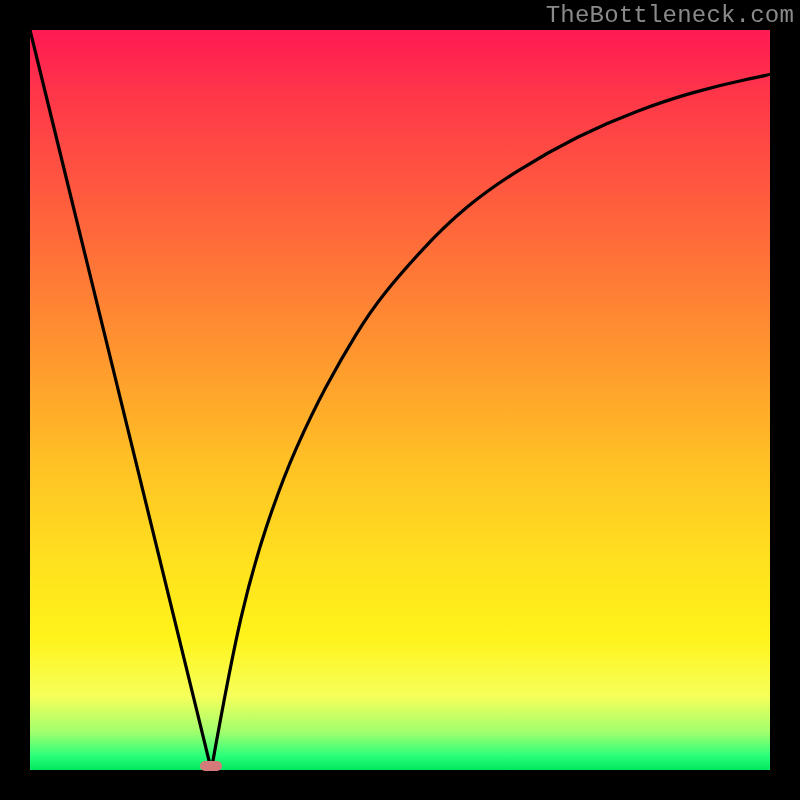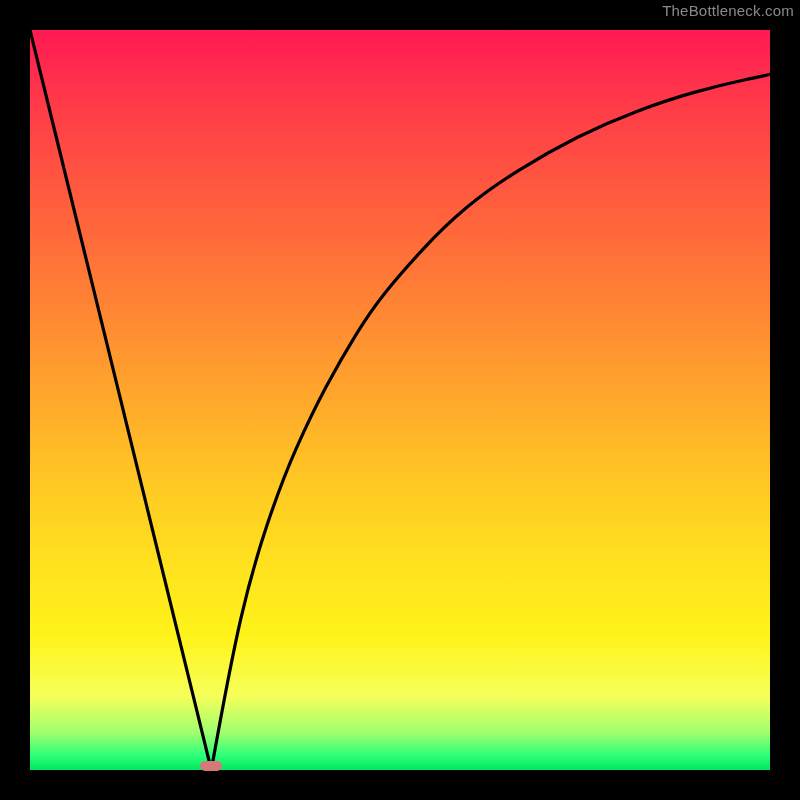--- a/index.html
+++ b/index.html
@@ -61,23 +61,24 @@
     border-radius: 5px;
     background: #d47a7a;
     transform: translate(-50%, -50%);
     pointer-events: none;
   }
   .watermark {
     position: absolute;
     top: 2px;
     right: 6px;
     color: #8a8a8a;
-    font-size: 15px;
+    font-size: 24px;
     letter-spacing: 0.2px;
     font-weight: 500;
+    font-family: Liberation Mono, monospace;
   }
 </style>
 </head>
 <body>
 
 <div class="frame">
 
   <div class="watermark">TheBottleneck.com</div>
 
   <div class="plot">

